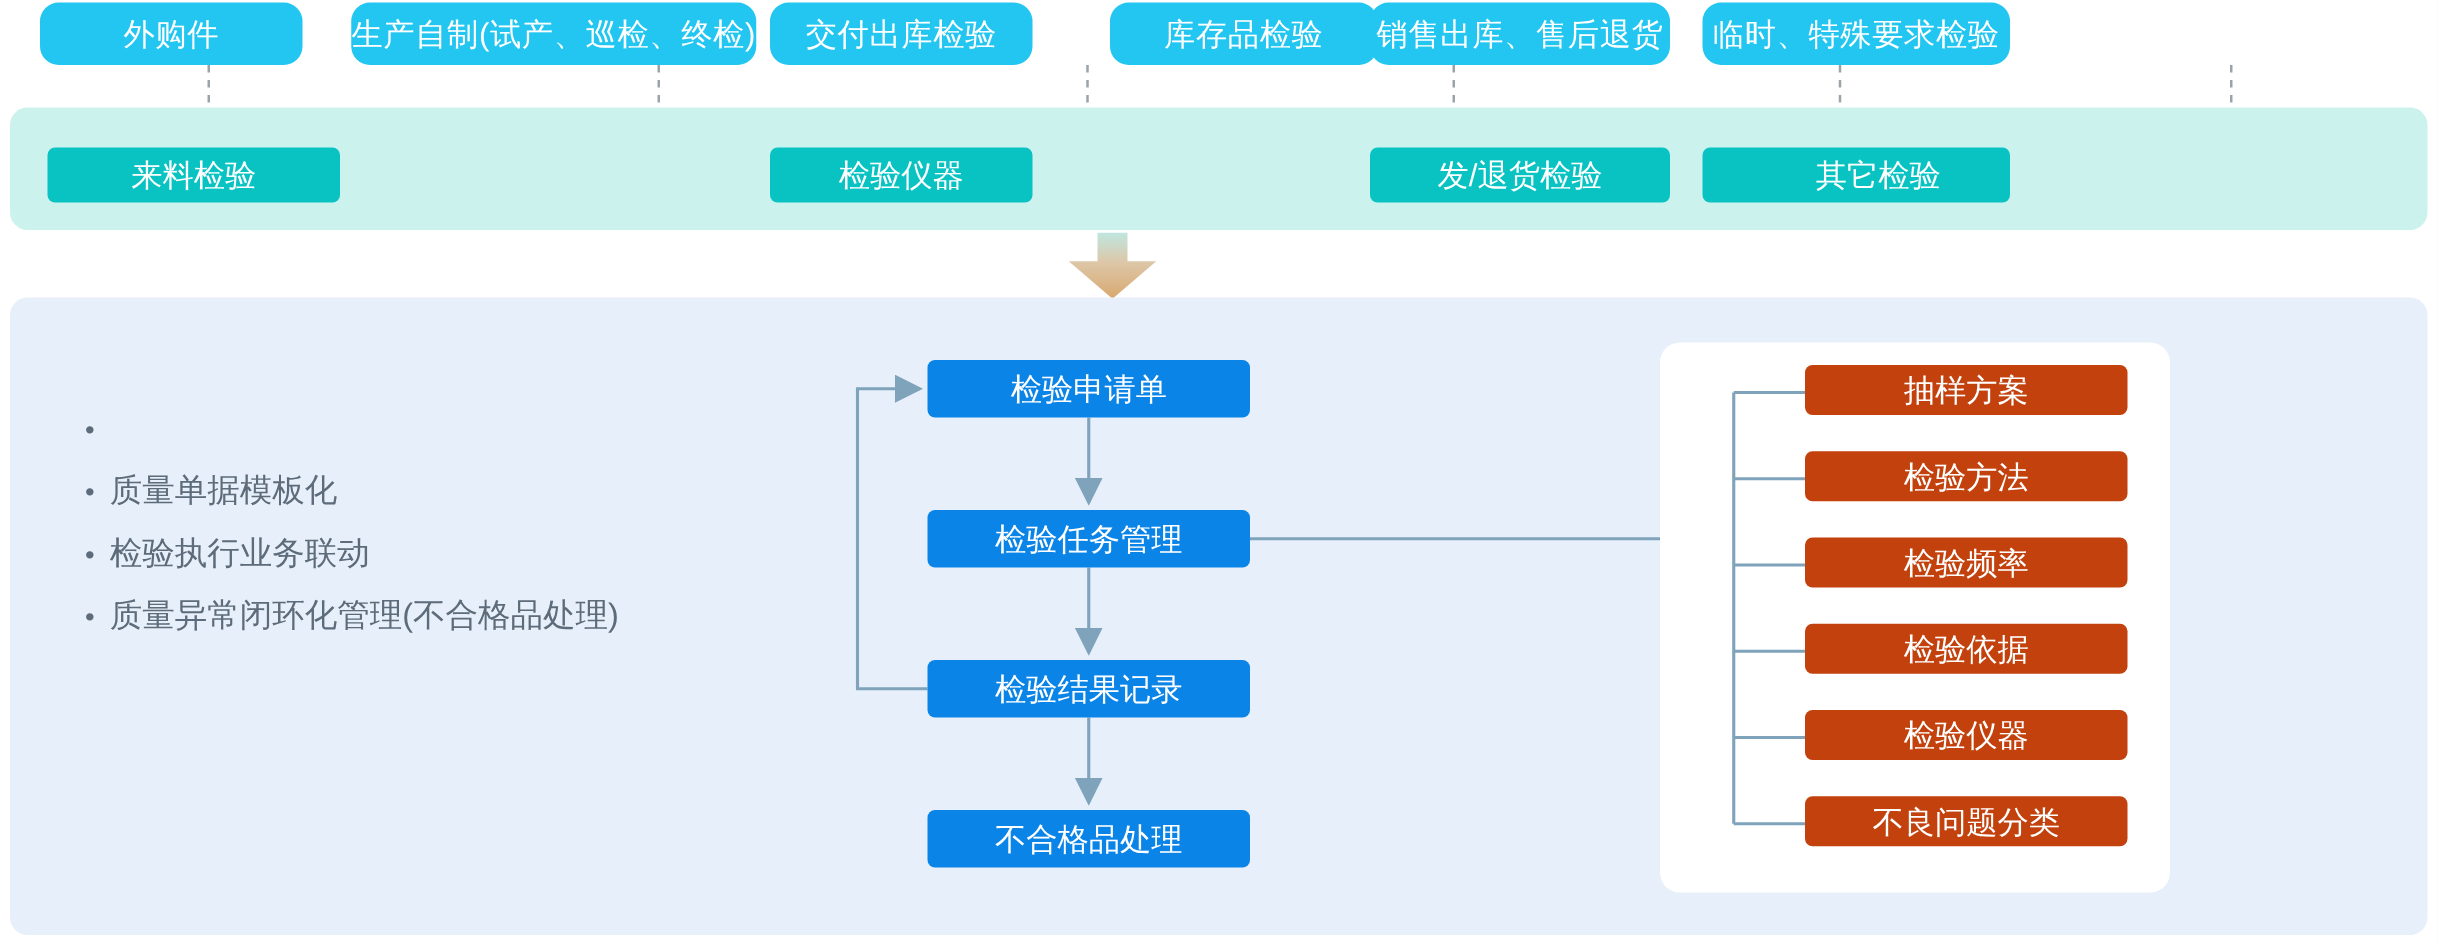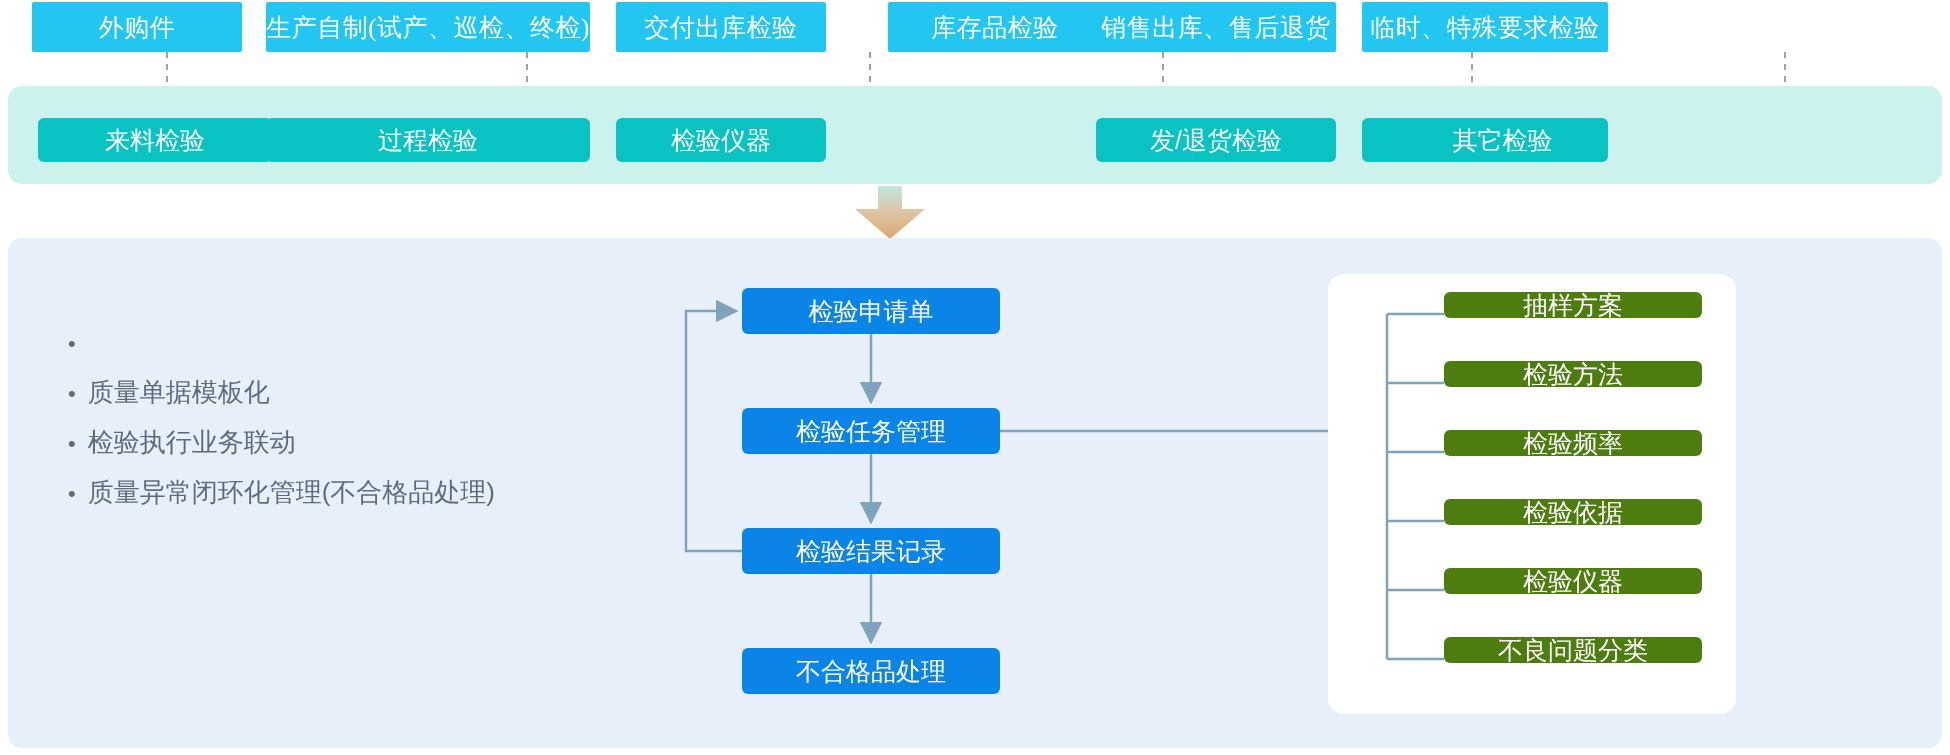--- a/index.html
+++ b/index.html
@@ -14,21 +14,21 @@
     position: relative;
     width: 1950px;
     height: 755px;
     background: #ffffff;
   }
 
   
   .src-box {
     position: absolute;
     height: 50px;
-    border-radius: 2px;
+    border-radius: 15px;
     background: #22c6f0;
     color: #ffffff;
     display: flex;
     align-items: center;
     justify-content: center;
     font-size: 25px;
     letter-spacing: 0.5px;
     white-space: nowrap;
   }
 
@@ -111,23 +111,23 @@
     top: 274px;
     width: 408px;
     height: 440px;
     background: #ffffff;
     border-radius: 16px;
   }
   .attr-box {
     position: absolute;
     left: 1444px;
     width: 258px;
-    height: 26px;
+    height: 40px;
     border-radius: 6px;
-    background: #4d7c0f;
+    background: #c2410c;
     color: #ffffff;
     display: flex;
     align-items: center;
     justify-content: center;
     font-size: 25px;
     white-space: nowrap;
   }
 
   
   .conn-svg { position: absolute; left: 0; top: 0; pointer-events: none; }
@@ -143,30 +143,29 @@
       <line x1="527" y1="52" x2="527" y2="140"></line>
       <line x1="870" y1="52" x2="870" y2="140"></line>
       <line x1="1163" y1="52" x2="1163" y2="140"></line>
       <line x1="1472" y1="52" x2="1472" y2="140"></line>
       <line x1="1785" y1="52" x2="1785" y2="140"></line>
     </g>
   </svg>
 
   <div>
     <div class="src-box" style="left:32px;  top:2px; width:210px;">外购件</div>
-    <div class="src-box" style="left:266px; top:2px; width:324px;font-family:Liberation Serif, serif;">生产自制(试产、巡检、终检)</div>
+    <div class="src-box" style="left:281px; top:2px; width:324px;">生产自制(试产、巡检、终检)</div>
     <div class="src-box" style="left:616px; top:2px; width:210px;">交付出库检验</div>
     <div class="src-box" style="left:888px; top:2px; width:214px;">库存品检验</div>
     <div class="src-box" style="left:1096px;top:2px; width:240px;">销售出库、售后退货</div>
     <div class="src-box" style="left:1362px;top:2px; width:246px;">临时、特殊要求检验</div>
   </div>
 
   <div id="teal-band">
     <div class="teal-box" style="left:30px;  top:32px; width:234px;">来料检验</div>
-    <div class="teal-box" style="left:258px; top:32px; width:324px;">过程检验</div>
     <div class="teal-box" style="left:608px; top:32px; width:210px;">检验仪器</div>
     <div class="teal-box" style="left:1088px;top:32px; width:240px;text-align:center;">发/退货检验</div>
     <div class="teal-box" style="left:1354px;top:32px; width:246px;padding-left:35px;">其它检验</div>
   </div>
 
   <svg id="big-arrow" viewBox="0 0 78 54">
     <defs>
       <linearGradient id="arrowGrad" x1="0" y1="0" x2="0" y2="1">
         <stop offset="0%" stop-color="#bfe6e0"></stop>
         <stop offset="45%" stop-color="#ddc7a8"></stop>

